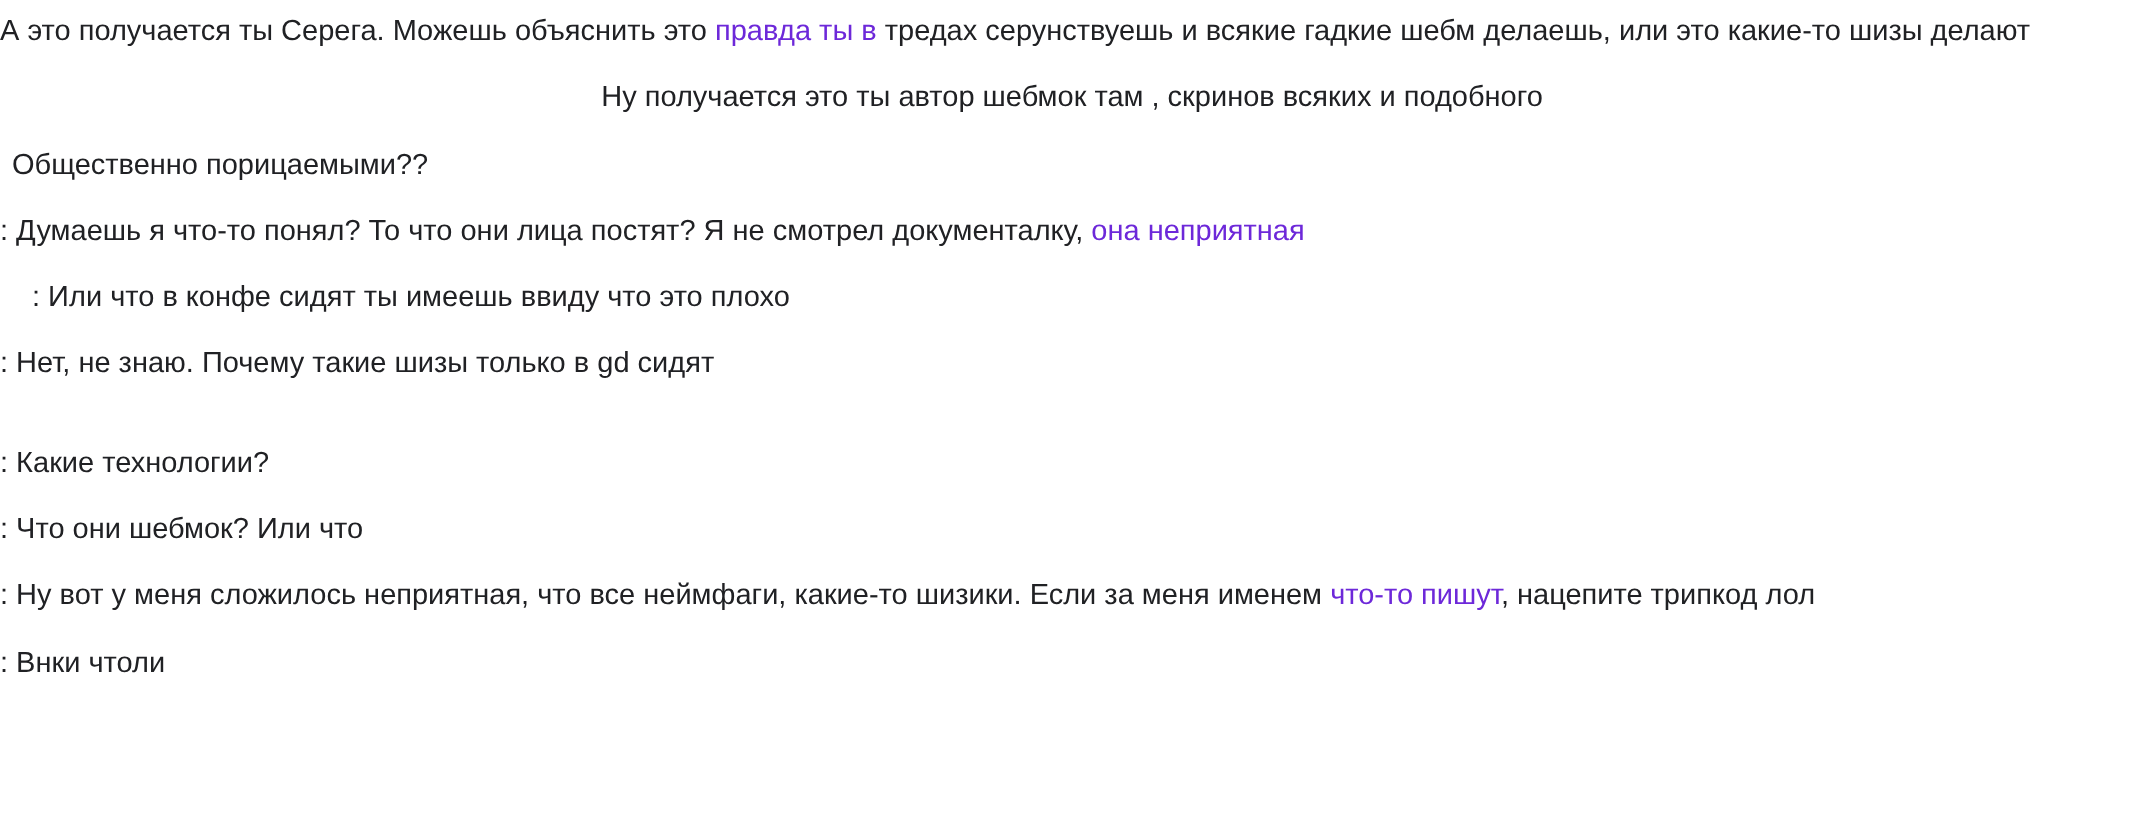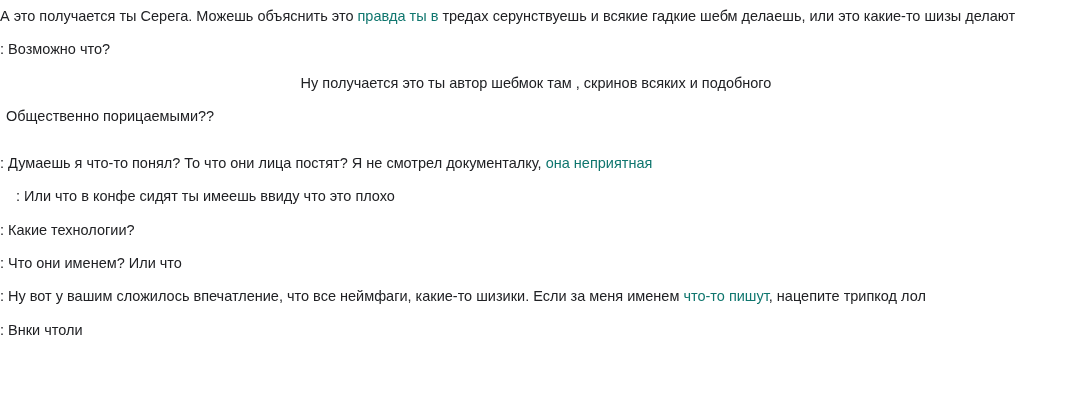--- a/index.html
+++ b/index.html
@@ -24,30 +24,30 @@
     line-height: 33.3px;
     height: 33.3px;
     white-space: nowrap;
     color: #202124;
     padding-left: 0;
   }
   .seg {
     display: inline;
   }
   .seg-link {
-    color: #0f766e;
+    color: #6d28d9;
   }
 </style>
 </head>
 <body>
 
 <div class="chat-log">
     <div class="message-line" style="padding-left: 0px;"><span class="seg">А это получается ты Серега. Можешь объяснить это </span><span class="seg seg-link">правда ты в</span><span class="seg"> тредах серунствуешь и всякие гадкие шебм делаешь, или это какие-то шизы делают</span></div>
-    <div class="message-line"><span class="seg">: Возможно что?</span></div>
     <div class="message-line" style="padding-left: 2px; text-align: center;"><span class="seg">Ну получается это ты автор шебмок там , скринов всяких и подобного</span></div>
     <div class="message-line" style="padding-left: 6px;"><span class="seg">Общественно порицаемыми??</span></div>
-    <div class="message-line" style="padding-left: 0px; margin-top: 14px;"><span class="seg">: Думаешь я что-то понял? То что они лица постят? Я не смотрел документалку, </span><span class="seg seg-link">она неприятная</span></div>
+    <div class="message-line" style="padding-left: 0px;"><span class="seg">: Думаешь я что-то понял? То что они лица постят? Я не смотрел документалку, </span><span class="seg seg-link">она неприятная</span></div>
     <div class="message-line" style="padding-left: 16px;"><span class="seg">: Или что в конфе сидят ты имеешь ввиду что это плохо</span></div>
-    <div class="message-line" style="padding-left: 0px;"><span class="seg">: Какие технологии?</span></div>
-    <div class="message-line"><span class="seg">: Что они именем? Или что</span></div>
-    <div class="message-line" style="padding-left: 0px;"><span class="seg">: Ну вот у вашим сложилось впечатление, что все </span><span class="seg">неймфаги, какие-то шизики</span><span class="seg">. Если за меня именем </span><span class="seg seg-link">что-то пишут</span><span class="seg">, нацепите трипкод лол</span></div>
+    <div class="message-line" style="padding-left: 0px;"><span class="seg">: Нет, не знаю. Почему такие шизы только в gd сидят</span></div>
+    <div class="message-line" style="padding-left: 0px; margin-top: 16px;"><span class="seg">: Какие технологии?</span></div>
+    <div class="message-line"><span class="seg">: Что они шебмок? Или что</span></div>
+    <div class="message-line" style="padding-left: 0px;"><span class="seg">: Ну вот у меня сложилось неприятная, что все </span><span class="seg">неймфаги, какие-то шизики</span><span class="seg">. Если за меня именем </span><span class="seg seg-link">что-то пишут</span><span class="seg">, нацепите трипкод лол</span></div>
     <div class="message-line" style="padding-left: 0px;"><span class="seg">: Внки чтоли</span></div>
   </div>
 
 </body></html>

